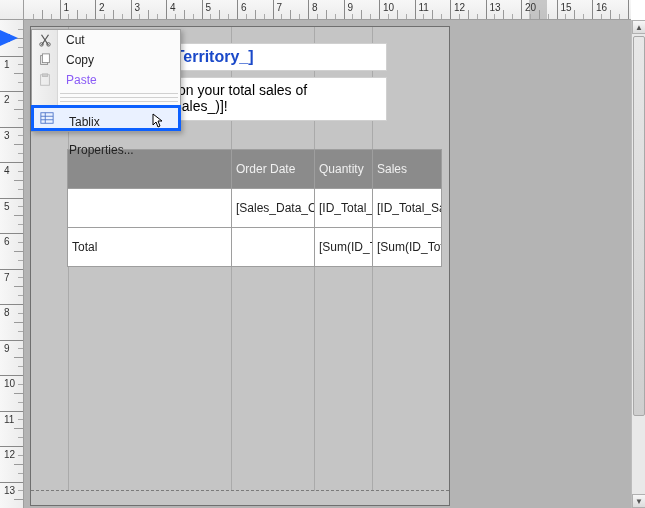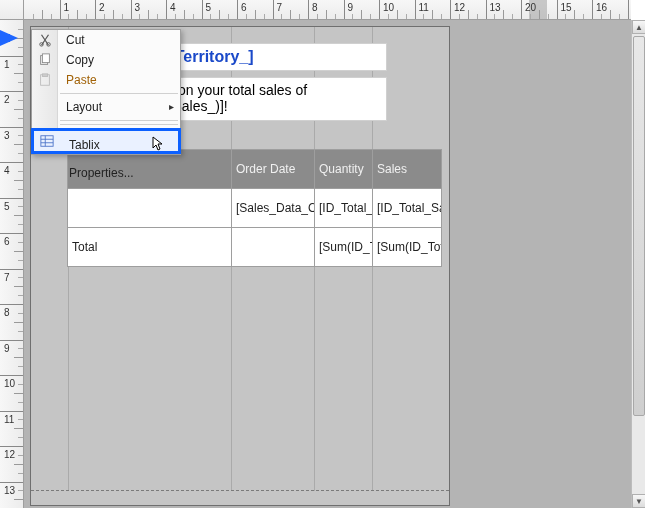--- a/index.html
+++ b/index.html
@@ -227,21 +227,21 @@
   .ctxmenu ul { list-style:none; position:relative;}
   .ctxmenu li {
     position: relative;
     height: 20px;
     line-height: 20px;
     padding-left: 34px;
     padding-right: 14px;
     color: #222;
     cursor: default;
   }
-  .ctxmenu li.disabled { color: #a16207;}
+  .ctxmenu li.disabled { color: #8b5cf6;}
   .ctxmenu li.sep {
     height: 1px;
     margin: 3px 2px 3px 28px;
     padding: 0;
     background: #d0d0d0;
   }
   .ctxmenu li.sub::after {
     content: "▸";
     position: absolute;
     right: 6px;
@@ -563,23 +563,20 @@
       <li class="disabled">
         <span class="icon">
           <svg width="14" height="14" viewBox="0 0 16 16">
               <rect x="3" y="2" width="10" height="12" fill="none" stroke="#bbb"></rect>
               <rect x="5" y="1" width="6" height="3" fill="#ccc" stroke="#bbb"></rect>
             </svg>
         </span>
         <span>Paste</span>
       </li>
       <li class="sep"></li>
-      <li class="sub">
-        <span>Layout</span>
-      </li>
       <li class="sep"></li>
       <li class="sep"></li>
       <li class="highlight">
         <span class="icon">
           <svg width="14" height="14" viewBox="0 0 16 16">
               <rect x="1" y="2" width="14" height="12" fill="none" stroke="#4a72c8"></rect>
               <line x1="1" y1="6" x2="15" y2="6" stroke="#4a72c8"></line>
               <line x1="1" y1="10" x2="15" y2="10" stroke="#4a72c8"></line>
               <line x1="6" y1="2" x2="6" y2="14" stroke="#4a72c8"></line>
             </svg>

